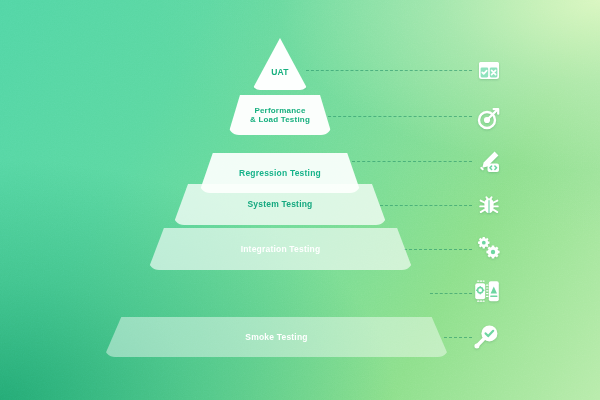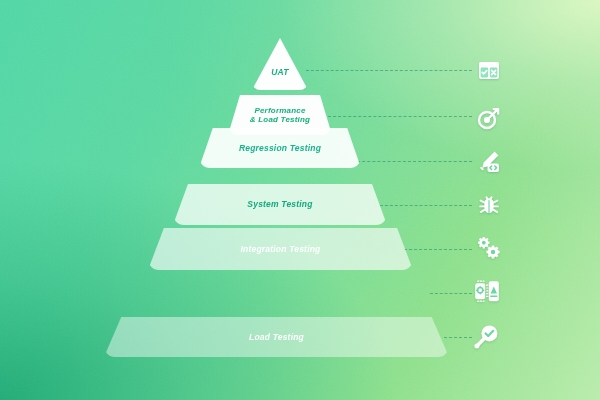--- a/index.html
+++ b/index.html
@@ -12,21 +12,21 @@
     background:
       radial-gradient(120% 95% at 100% 0%, rgba(222,248,196,0.95) 0%, rgba(200,240,192,0.55) 22%, rgba(150,220,170,0.12) 45%, rgba(255,255,255,0) 62%),
       radial-gradient(110% 100% at 0% 100%, rgba(23,160,107,0.80) 0%, rgba(33,170,115,0.40) 30%, rgba(255,255,255,0) 60%),
       linear-gradient(118deg, #53d6a6 0%, #5cd8a2 26%, #74dc98 52%, #8ee08c 74%, #b9ecac 100%);
   }
   #noise{
     position:absolute;inset:0;pointer-events:none;opacity:.5;mix-blend-mode:overlay;
   }
 
   
-  #pyramid{position:absolute;left:0;top:0;width:528px;height:400px;font-style:italic;}
+  #pyramid{position:absolute;left:0;top:0;width:528px;height:400px;}
   .tier{
     position:absolute;
     display:flex;align-items:center;justify-content:center;
     text-align:center;
     font-weight:bold;
     letter-spacing:.2px;
     line-height:1.18;
     box-sizing:border-box;
   }
   .tier .lbl{position:relative;z-index:2;}
@@ -43,21 +43,21 @@
     border-radius:8px;
     filter:drop-shadow(0 1px 1px rgba(0,90,60,.10));
   }
   #tier-uat .lbl{margin-top:16px;}
 
   .trap{position:absolute;left:0;top:0;width:100%;height:100%;border-radius:11px;}
 
   #tier-perf{left:228px;top:95px;width:104px;height:40px;font-size:8px;color:#17b07f;}
   #tier-perf .trap{background:#fbfefc;clip-path:polygon(11.5% 0%, 88.5% 0%, 100% 100%, 0% 100%);}
 
-  #tier-reg{left:199px;top:128px;width:162px;height:40px;font-size:8.5px;color:#17b38a;}
+  #tier-reg{left:199px;top:153px;width:162px;height:40px;font-size:8.5px;color:#17b38a;}
   #tier-reg .trap{background:rgba(253,255,254,.93);clip-path:polygon(8.5% 0%, 91.5% 0%, 100% 100%, 0% 100%);}
 
   #tier-sys{left:173px;top:184px;width:214px;height:41px;font-size:8.5px;color:#14a87f;}
   #tier-sys .trap{background:rgba(252,255,253,.76);clip-path:polygon(7% 0%, 93% 0%, 100% 100%, 0% 100%);}
 
   #tier-int{left:148px;top:228px;width:265px;height:42px;font-size:8.5px;color:#ffffff;}
   #tier-int .trap{background:rgba(255,255,255,.62);clip-path:polygon(6% 0%, 94% 0%, 100% 100%, 0% 100%);}
 
   #tier-smoke{left:122px;top:272px;width:317px;height:43px;font-size:8.5px;color:#ffffff;}
   #tier-smoke .trap{background:rgba(255,255,255,.50);clip-path:polygon(5.5% 0%, 94.5% 0%, 100% 100%, 0% 100%);}
@@ -129,21 +129,21 @@
     </div>
 
     <div class="tier" id="tier-sys">
       <span class="trap"></span>
       <span class="lbl">System Testing</span>
     </div>
 
 
     <div class="tier" id="tier-unit">
       <span class="trap"></span>
-      <span class="lbl">Load Testing</span>
+      <span class="lbl">Smoke Testing</span>
     </div>
   </div>
 
   <div class="icon" style="left:474px;top:56px;">
     <svg width="26" height="26" viewBox="0 0 26 26">
       <rect x="3" y="4" width="20" height="17" rx="2.5" fill="#ffffff"></rect>
       <rect x="3" y="4" width="20" height="4" rx="2" fill="#ffffff"></rect>
       <rect x="4.6" y="9.4" width="7.6" height="10" rx="1.3" fill="#8fe3be"></rect>
       <rect x="13.8" y="9.4" width="7.6" height="10" rx="1.3" fill="#8fe3be"></rect>
       <path d="M6.2 14.3l1.5 1.6 3-3.3" fill="none" stroke="#ffffff" stroke-width="1.7" stroke-linecap="round" stroke-linejoin="round"></path>

